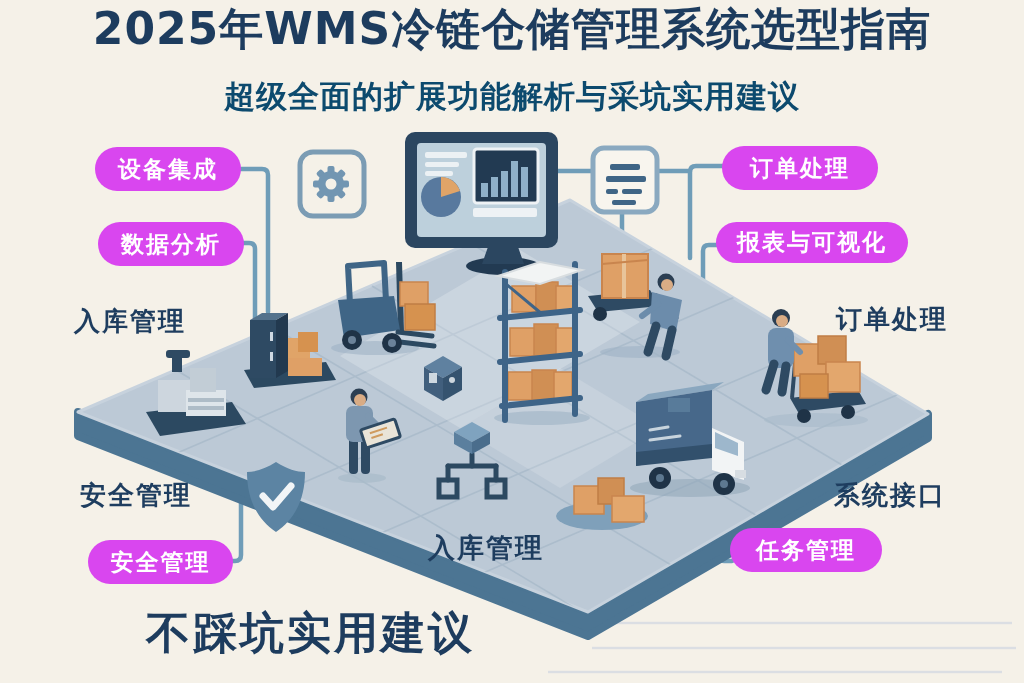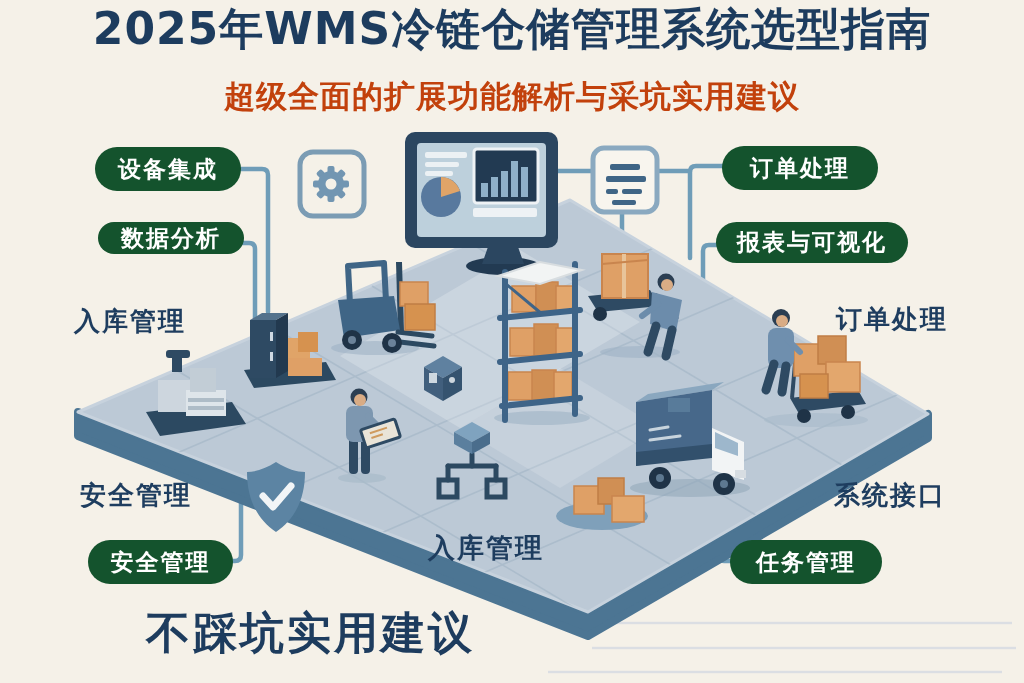--- a/index.html
+++ b/index.html
@@ -9,26 +9,26 @@
     font-family:"DejaVu Sans","Liberation Sans",sans-serif;
   }
   .abs{position:absolute;}
   .title{
     left:0;top:0;width:1024px;text-align:center;
     font-size:44px;font-weight:800;color:#1d3c5e;letter-spacing:1px;
     white-space:nowrap;
   }
   .subtitle{
     left:0;top:76px;width:1024px;text-align:center;
-    font-size:31px;font-weight:800;color:#c2410c;letter-spacing:1px;
+    font-size:31px;font-weight:800;color:#0c4a6e;letter-spacing:1px;
     white-space:nowrap;
   }
   .pill{
     display:flex;align-items:center;justify-content:center;
-    background:#14532d;color:#ffffff;border-radius:26px;
+    background:#d946ef;color:#ffffff;border-radius:26px;
     font-size:23px;font-weight:700;letter-spacing:2px;white-space:nowrap;
   }
   .flabel{
     color:#1e3d5f;font-size:26px;font-weight:800;letter-spacing:2px;
     white-space:nowrap;
   }
   .advice{
     color:#1d3c5e;font-size:44px;font-weight:800;letter-spacing:3px;
     white-space:nowrap;
   }
@@ -289,33 +289,33 @@
     <path d="M774,364 L766,390 M786,366 L782,392" stroke="#2e4a63" stroke-width="9" stroke-linecap="round"></path>
   </g>
 </svg>
 
 <div class="abs title">2025年WMS冷链仓储管理系统选型指南</div>
 <div class="abs subtitle">超级全面的扩展功能解析与采坑实用建议</div>
 
 <div class="abs pill" style="left:95px;top:147px;width:146px;height:44px;">
   <span>设备集成</span>
 </div>
-<div class="abs pill" style="left:98px;top:222px;width:146px;height:32px;">
+<div class="abs pill" style="left:98px;top:222px;width:146px;height:44px;">
   <span>数据分析</span>
 </div>
 <div class="abs pill" style="left:722px;top:146px;width:156px;height:44px;">
   <span>订单处理</span>
 </div>
 <div class="abs pill" style="left:716px;top:222px;width:192px;height:41px;">
   <span>报表与可视化</span>
 </div>
 <div class="abs pill" style="left:88px;top:540px;width:145px;height:44px;">
   <span>安全管理</span>
 </div>
-<div class="abs pill" style="left:730px;top:540px;width:152px;height:44px;">
+<div class="abs pill" style="left:730px;top:528px;width:152px;height:44px;">
   <span>任务管理</span>
 </div>
 
 <div class="abs flabel" style="left:74px;top:304px;">入库管理</div>
 <div class="abs flabel" style="left:836px;top:302px;">订单处理</div>
 <div class="abs flabel" style="left:80px;top:478px;">安全管理</div>
 <div class="abs flabel" style="left:834px;top:478px;">系统接口</div>
 <div class="abs flabel" style="left:428px;top:530px;font-size:27px;">入库管理</div>
 <div class="abs advice" style="left:146px;top:604px;">不踩坑实用建议</div>
 

